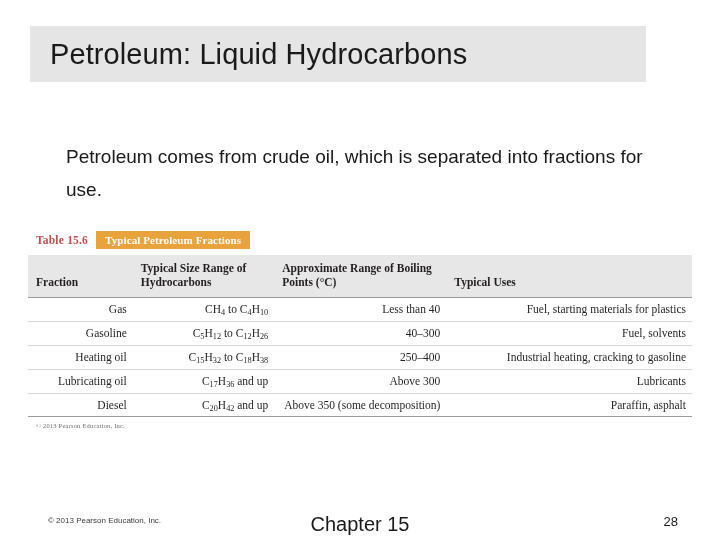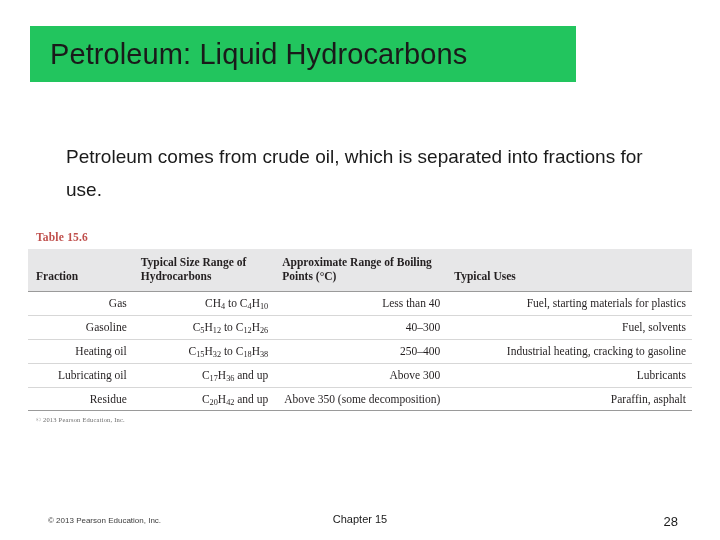--- a/index.html
+++ b/index.html
@@ -13,23 +13,23 @@
     font-family: "Liberation Sans", sans-serif;
     overflow: hidden;
     position: relative;
   }
 
   
   .title-banner {
     position: absolute;
     left: 30px;
     top: 26px;
-    width: 546px;
+    width: 616px;
     height: 56px;
-    background: #22c55e;
+    background: #e5e5e5;
     display: flex;
     align-items: center;
     padding-left: 20px;
     box-sizing: border-box;
   }
   .title-text {
     font-size: 29px;
     color: #1a1a1a;
     letter-spacing: 0.1px;
     white-space: nowrap;
@@ -131,21 +131,21 @@
     top: 516px;
     font-size: 8px;
     color: #3c3c3c;
   }
   .footer-center {
     position: absolute;
     left: 0;
     top: 513px;
     width: 720px;
     text-align: center;
-    font-size: 11px;
+    font-size: 20px;
     color: #1a1a1a;
   }
   .footer-page {
     position: absolute;
     right: 42px;
     top: 514px;
     font-size: 13px;
     color: #1a1a1a;
   }
 </style>
@@ -155,20 +155,21 @@
 <div class="title-banner">
   <div class="title-text">Petroleum: Liquid Hydrocarbons</div>
 </div>
 
 <div class="body-text">Petroleum comes from crude oil, which is separated into fractions for use.</div>
 
 <div class="table-figure">
 
   <div class="tbl-header-row">
     <span class="tbl-number">Table 15.6</span>
+    <span class="tbl-caption">Typical Petroleum Fractions</span>
   </div>
 
   <table class="fractions">
     <thead>
       <tr>
         <th class="col-fraction">Fraction</th>
         <th class="col-size">Typical Size Range of Hydrocarbons</th>
         <th class="col-boiling">Approximate Range of Boiling Points (°C)</th>
         <th class="col-uses">Typical Uses</th>
       </tr>
@@ -192,21 +193,21 @@
         <td>250–400</td>
         <td>Industrial heating, cracking to gasoline</td>
       </tr>
       <tr>
         <td>Lubricating oil</td>
         <td>C<sub>17</sub>H<sub>36</sub> and up</td>
         <td>Above 300</td>
         <td>Lubricants</td>
       </tr>
       <tr>
-        <td>Residue</td>
+        <td>Diesel</td>
         <td>C<sub>20</sub>H<sub>42</sub> and up</td>
         <td>Above 350 (some decomposition)</td>
         <td>Paraffin, asphalt</td>
       </tr>
     </tbody>
   </table>
 
   <div class="tbl-credit">© 2013 Pearson Education, Inc.</div>
 </div>
 

